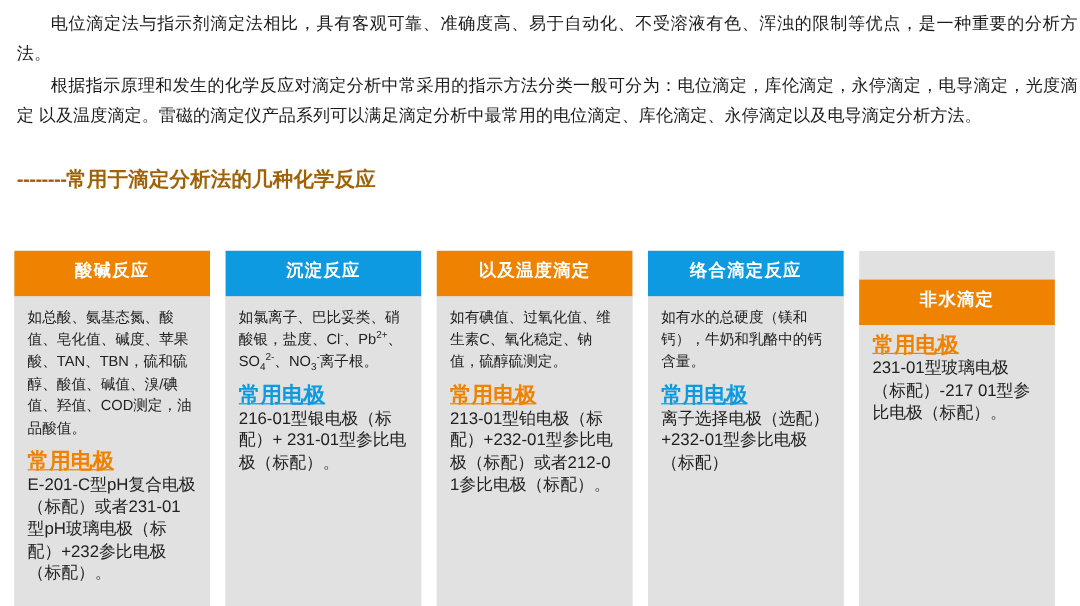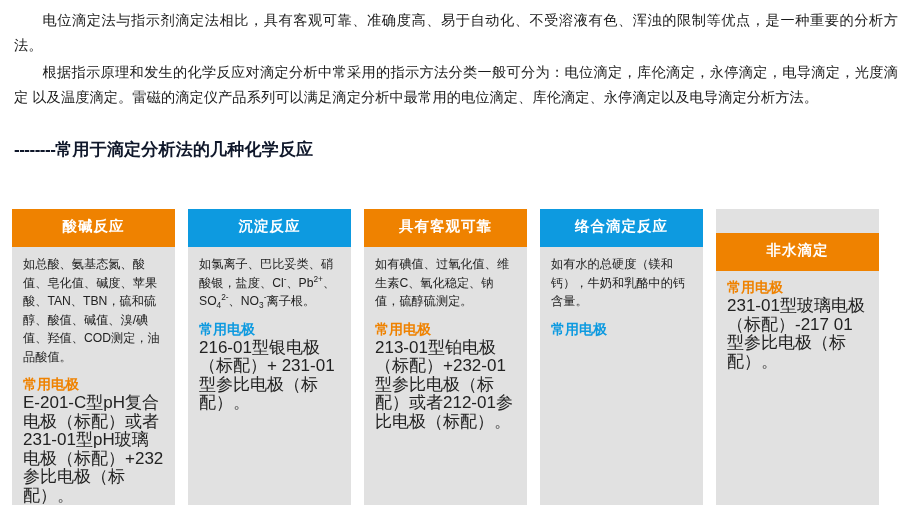--- a/index.html
+++ b/index.html
@@ -75,48 +75,49 @@
     box-sizing: border-box;
   }
   .card-desc {
     font-size: 12.2px;
     line-height: 18.5px;
     color: #222222;
     margin: 0 0 10px 0;
     word-break: break-all;
   }
   .electrode-label {
-    font-size: 14px;
+    font-size: 18px;
     font-weight: bold;
     line-height: 17px;
     margin: 0 0 1px 0;
+    text-decoration: underline;
   }
   .electrode-text {
-    font-size: 17px;
+    font-size: 14px;
     line-height: 18.5px;
     color: #222222;
     margin: 0;
     word-break: break-all;
   }
   .card-footer {
     height: 7px;
     margin-top: 2px;
   }
   sup { font-size: 0.68em; vertical-align: super; line-height: 0; }
   sub { font-size: 0.68em; vertical-align: sub; line-height: 0; }
 </style>
 </head>
 <body>
 
 <div class="intro">
   <p>电位滴定法与指示剂滴定法相比，具有客观可靠、准确度高、易于自动化、不受溶液有色、浑浊的限制等优点，是一种重要的分析方法。</p>
   <p>根据指示原理和发生的化学反应对滴定分析中常采用的指示方法分类一般可分为：电位滴定，库伦滴定，永停滴定，电导滴定，光度滴定 以及温度滴定。雷磁的滴定仪产品系列可以满足滴定分析中最常用的电位滴定、库伦滴定、永停滴定以及电导滴定分析方法。</p>
 </div>
 
-<div class="section-heading" style="color: #0f172a;">
+<div class="section-heading" style="color: #a16207;">
   <span class="dashes">--------</span><span>常用于滴定分析法的几种化学反应</span>
 </div>
 
 <div class="card-grid">
 
   <div class="card">
     <div class="card-header" style="background: rgb(239, 130, 0);">酸碱反应</div>
     <div class="card-body">
       <p class="card-desc">如总酸、氨基态氮、酸值、皂化值、碱度、苹果酸、TAN、TBN，硫和硫醇、酸值、碱值、溴/碘值、羟值、COD测定，油品酸值。</p>
       <p class="electrode-label" style="color: rgb(239, 130, 0);">常用电极</p>
@@ -129,34 +130,35 @@
     <div class="card-header" style="background: rgb(13, 154, 224);">沉淀反应</div>
     <div class="card-body">
       <p class="card-desc"><span>如氯离子、巴比妥类、硝酸银，盐度、Cl</span><sup>-</sup><span>、Pb</span><sup>2+</sup><span>、SO</span><sub>4</sub><sup>2-</sup><span>、NO</span><sub>3</sub><sup>-</sup><span>离子根。</span></p>
       <p class="electrode-label" style="color: rgb(13, 154, 224);">常用电极</p>
       <p class="electrode-text">216-01型银电极（标配）+ 231-01型参比电极（标配）。</p>
     </div>
     <div class="card-footer" style="background: rgb(13, 154, 224);"></div>
   </div>
 
   <div class="card">
-    <div class="card-header" style="background: rgb(239, 130, 0);">具有客观可靠</div>
+    <div class="card-header" style="background: rgb(239, 130, 0);">以及温度滴定</div>
     <div class="card-body">
       <p class="card-desc">如有碘值、过氧化值、维生素C、氧化稳定、钠值，硫醇硫测定。</p>
       <p class="electrode-label" style="color: rgb(239, 130, 0);">常用电极</p>
       <p class="electrode-text">213-01型铂电极（标配）+232-01型参比电极（标配）或者212-01参比电极（标配）。</p>
     </div>
     <div class="card-footer" style="background: rgb(239, 130, 0);"></div>
   </div>
 
   <div class="card">
     <div class="card-header" style="background: rgb(13, 154, 224);">络合滴定反应</div>
     <div class="card-body">
       <p class="card-desc">如有水的总硬度（镁和钙），牛奶和乳酪中的钙含量。</p>
       <p class="electrode-label" style="color: rgb(13, 154, 224);">常用电极</p>
+      <p class="electrode-text">离子选择电极（选配）+232-01型参比电极（标配）</p>
     </div>
     <div class="card-footer" style="background: rgb(13, 154, 224);"></div>
   </div>
 
   <div class="card">
     <div class="card-header" style="background: rgb(239, 130, 0); margin-top: 24px;">非水滴定</div>
     <div class="card-body">
       <p class="electrode-label" style="color: rgb(239, 130, 0);">常用电极</p>
       <p class="electrode-text">231-01型玻璃电极（标配）-217 01型参比电极（标配）。</p>
     </div>

